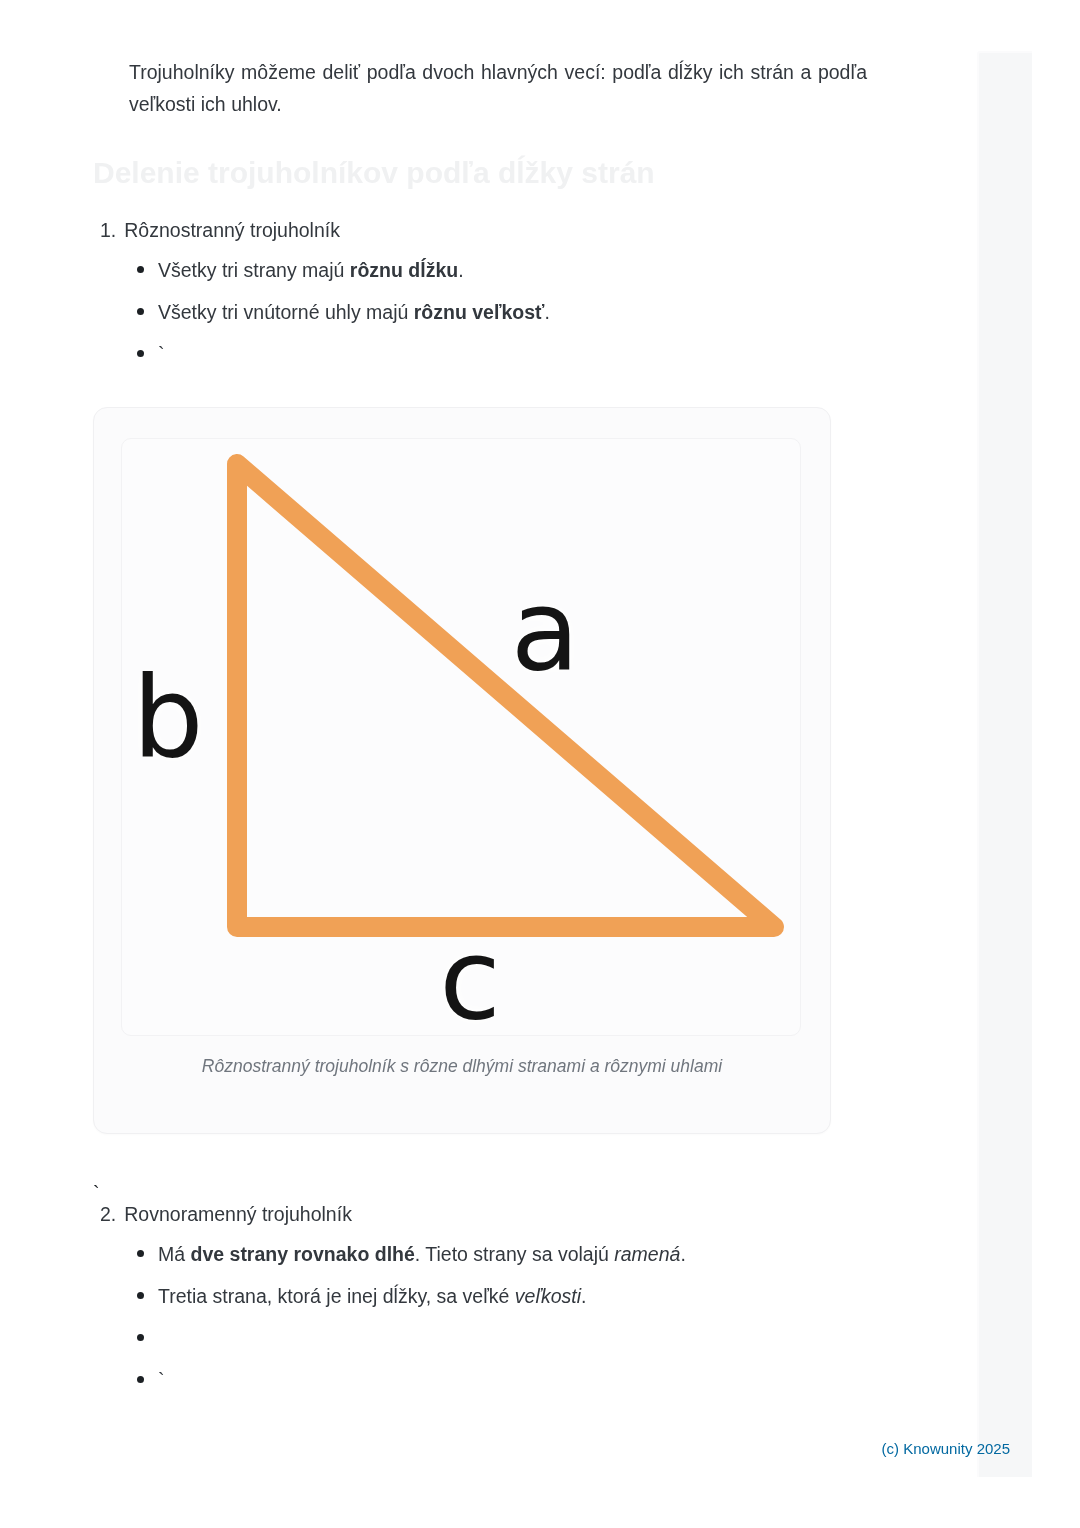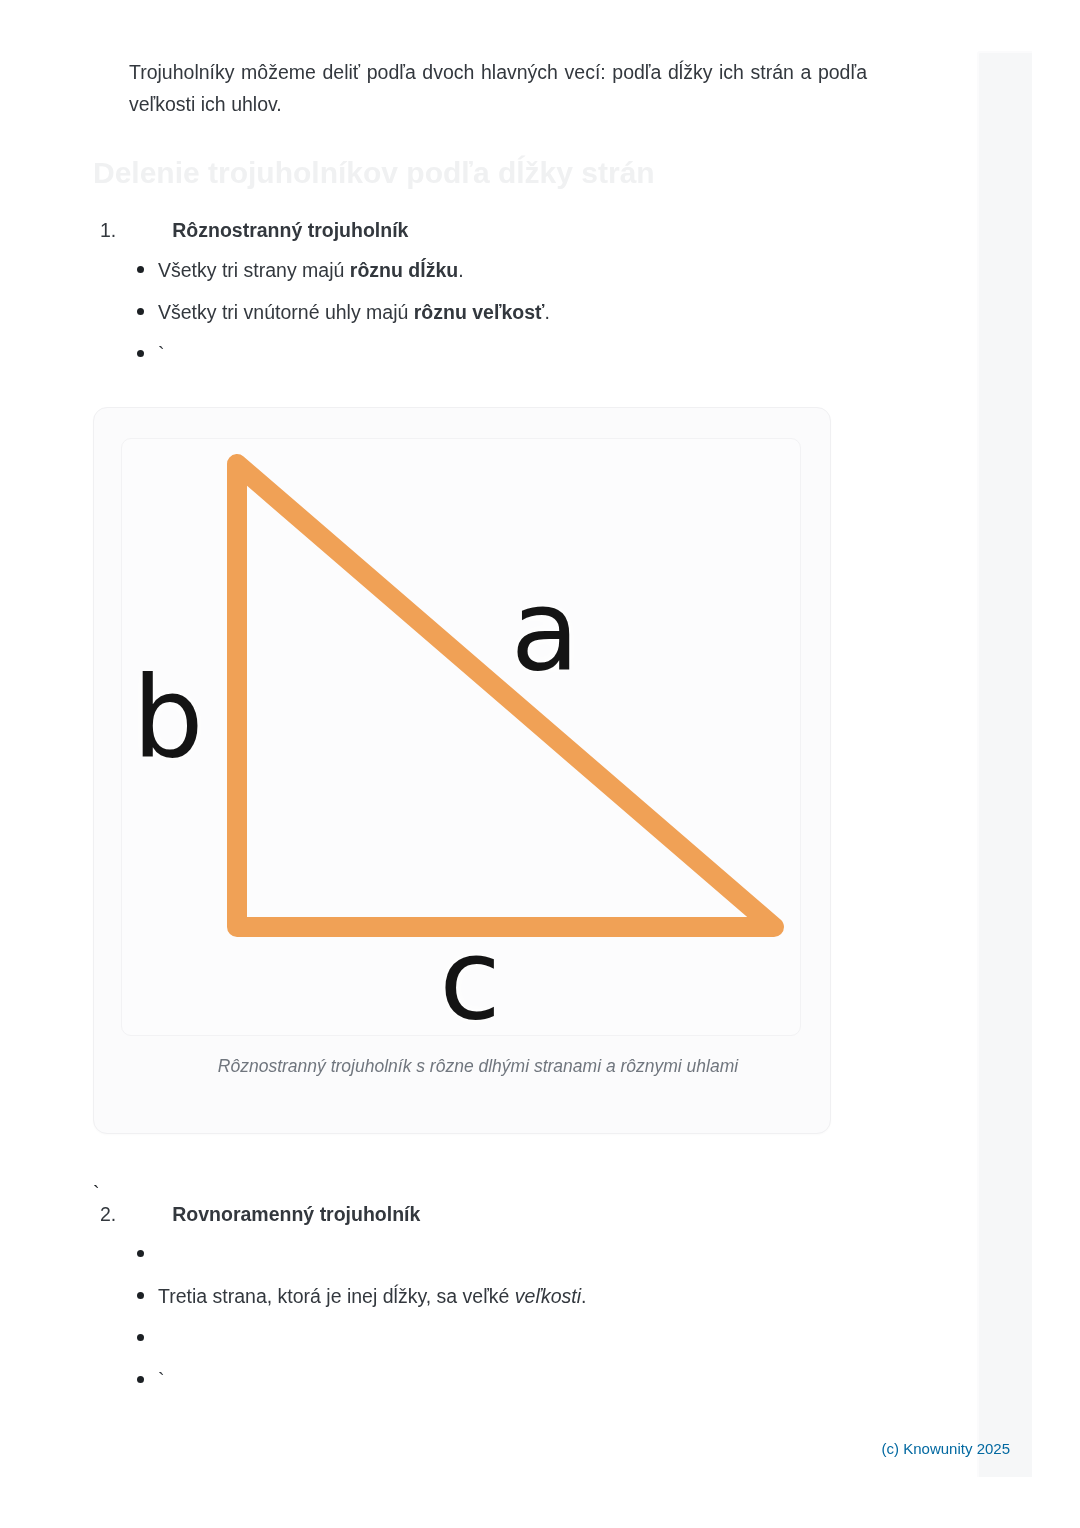--- a/index.html
+++ b/index.html
@@ -44,21 +44,21 @@
     color:#f0f1f2;
     white-space:nowrap;
   }
 
   
   .section { position:absolute; left:93px; width:760px; font-size:19.5px; line-height:28px; }
   .sec1 { top:216px; }
   .sec2 { top:1200px; }
   .num-line { padding-left:7px; margin-bottom:12px; }
   .num { font-weight:400; margin-right:8px; }
-  .ititle { font-weight:700;margin-left:48px; }
+  .ititle { font-weight:400; }
   .bullet { position:relative; padding-left:65px; margin-bottom:14px; min-height:28px; }
   .dot {
     position:absolute; left:44px; top:10px;
     width:7px; height:7px; border-radius:50%;
     background:#1c2024;
   }
   .btext b { font-weight:700; }
   .btext i { font-style:italic; }
 
   
@@ -88,21 +88,21 @@
     font-weight:500;
     color:#141414;
     line-height:1;
     text-shadow:0 0 14px #ffffff, 0 0 6px #ffffff;
   }
   .label-b { left:46px;  top:278px; }
   .label-a { left:423px; top:191px; }
   .label-c { left:348px; top:540px; }
   .figure-caption {
     position:absolute;
-    left:16px; top:648px;
+    left:0; top:648px;
     width:100%;
     text-align:center;
     font-style:italic;
     font-size:17.5px;
     color:#70767e;
   }
 
   
   .stray {
     position:absolute;
@@ -161,20 +161,21 @@
 </figure>
 
 <div class="stray">`</div>
 
 <div class="section sec2">
   <div class="num-line">
     <span class="num">2.</span><span class="ititle">Rovnoramenný trojuholník</span>
   </div>
   <div class="bullet">
     <span class="dot"></span>
+    <span class="btext"><span>Má </span><b>dve strany rovnako dlhé</b><span>. Tieto strany sa volajú </span><i>ramená</i><span>.</span></span>
   </div>
   <div class="bullet">
     <span class="dot"></span>
     <span class="btext"><span>Tretia strana, ktorá je inej dĺžky, sa veľké </span><b></b><span></span><i>veľkosti</i><span>.</span></span>
   </div>
   <div class="bullet">
     <span class="dot"></span>
   </div>
   <div class="bullet">
     <span class="dot"></span>

